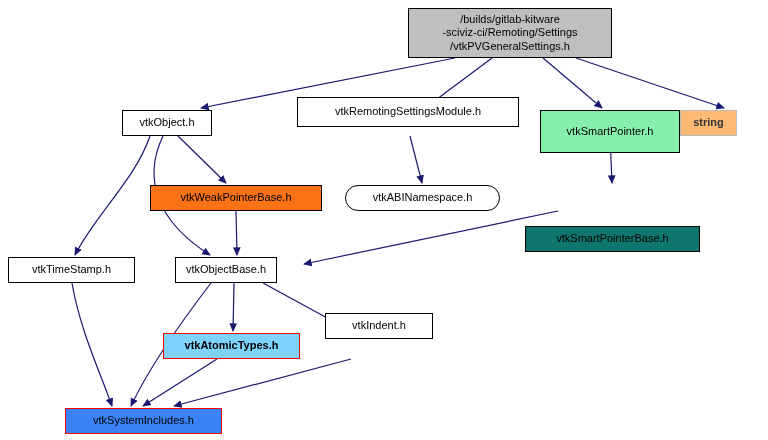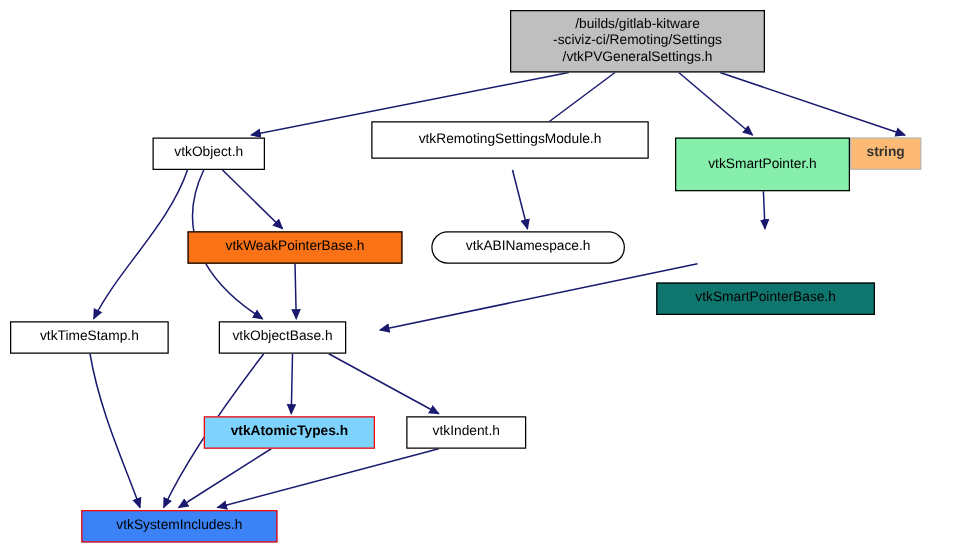--- a/index.html
+++ b/index.html
@@ -61,16 +61,16 @@
       <div class="node" style="left: 122px; top: 110px; width: 90px; height: 26px; background: rgb(255, 255, 255); border-color: rgb(0, 0, 0); color: rgb(0, 0, 0);">vtkObject.h</div>
       <div class="node" style="left: 297px; top: 97px; width: 222px; height: 30px; background: rgb(255, 255, 255); border-color: rgb(0, 0, 0); color: rgb(0, 0, 0);">vtkRemotingSettingsModule.h</div>
       <div class="node" style="left: 540px; top: 110px; width: 140px; height: 43px; background: #86efac; border-color: rgb(0, 0, 0); color: rgb(0, 0, 0);">vtkSmartPointer.h</div>
       <div class="node" style="left: 680px; top: 110px; width: 57px; height: 26px; background: #fdba74; border-color: rgb(187, 187, 187); color: rgb(51, 51, 51); font-weight: bold;">string</div>
       <div class="node" style="left: 150px; top: 185px; width: 172px; height: 26px; background: #f97316; border-color: rgb(0, 0, 0); color: rgb(0, 0, 0);">vtkWeakPointerBase.h</div>
       <div class="node" style="left: 345px; top: 185px; width: 155px; height: 26px; background: rgb(255, 255, 255); border-color: rgb(0, 0, 0); color: rgb(0, 0, 0); border-radius: 13px;">vtkABINamespace.h</div>
       <div class="node" style="left: 525px; top: 185px; width: 175px; height: 26px; background: #0f766e; border-color: rgb(0, 0, 0); color: rgb(0, 0, 0); margin-top: 41px;">vtkSmartPointerBase.h</div>
       <div class="node" style="left: 8px; top: 257px; width: 127px; height: 26px; background: rgb(255, 255, 255); border-color: rgb(0, 0, 0); color: rgb(0, 0, 0);">vtkTimeStamp.h</div>
       <div class="node" style="left: 175px; top: 257px; width: 102px; height: 26px; background: rgb(255, 255, 255); border-color: rgb(0, 0, 0); color: rgb(0, 0, 0);">vtkObjectBase.h</div>
       <div class="node" style="left: 163px; top: 333px; width: 137px; height: 26px; background: #7dd3fc; border-color: rgb(255, 0, 0); color: rgb(0, 0, 0); font-weight: bold;">vtkAtomicTypes.h</div>
-      <div class="node" style="left: 325px; top: 333px; width: 96px; height: 26px; background: rgb(255, 255, 255); border-color: rgb(0, 0, 0); color: rgb(0, 0, 0);">vtkIndent.h</div>
+      <div class="node" style="left: 325px; top: 313px; width: 108px; height: 26px; background: rgb(255, 255, 255); border-color: rgb(0, 0, 0); color: rgb(0, 0, 0);">vtkIndent.h</div>
       <div class="node" style="left: 48px; top: 408px; width: 157px; height: 26px; background: #3b82f6; border-color: rgb(255, 0, 0); color: rgb(0, 0, 0); margin-left: 17px;">vtkSystemIncludes.h</div>
     </div>
 </div>
 
 </body></html>

